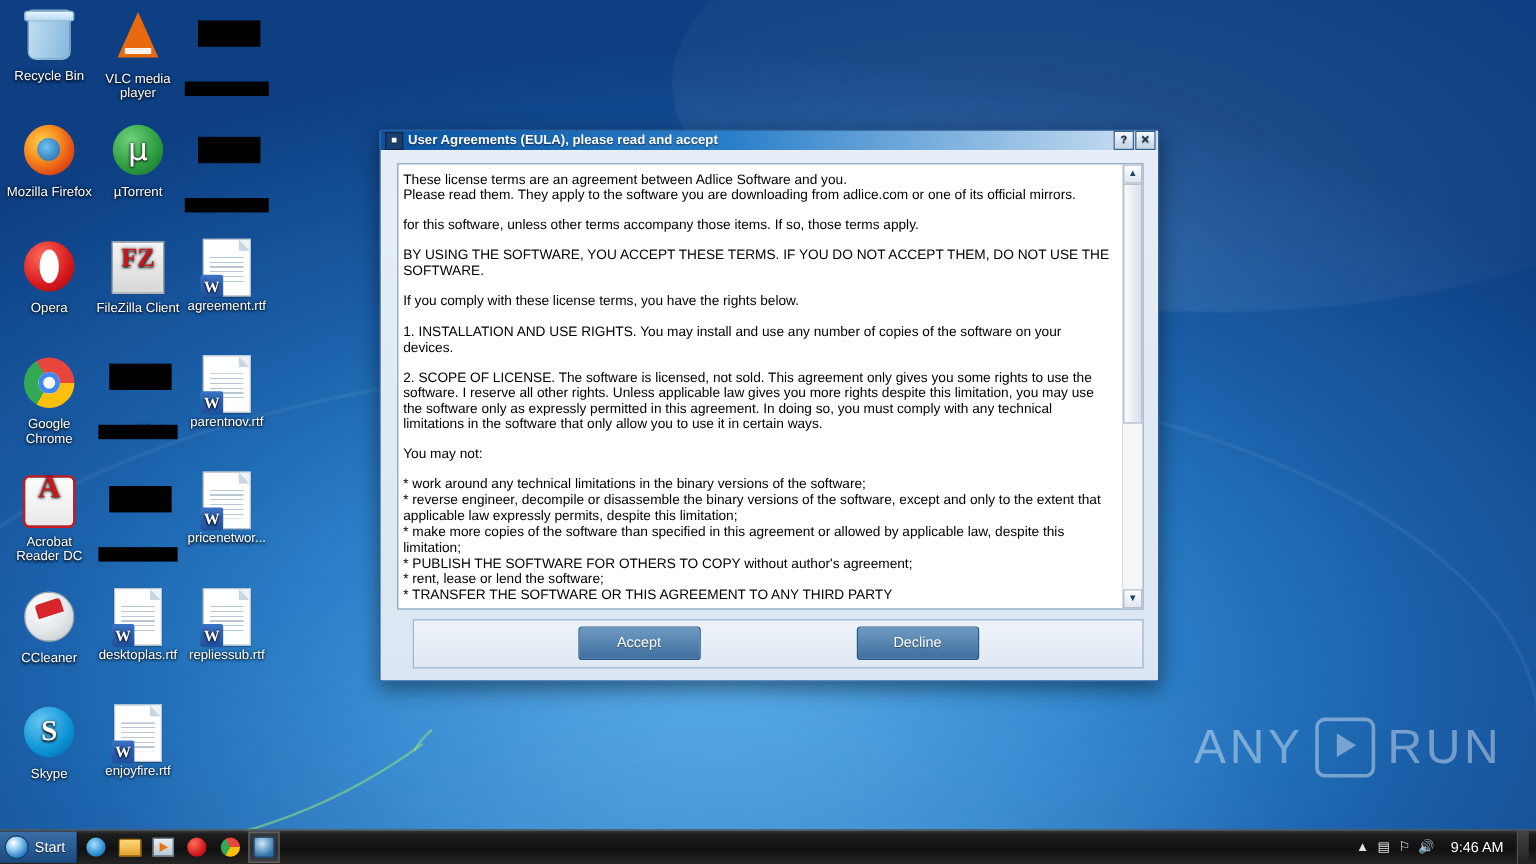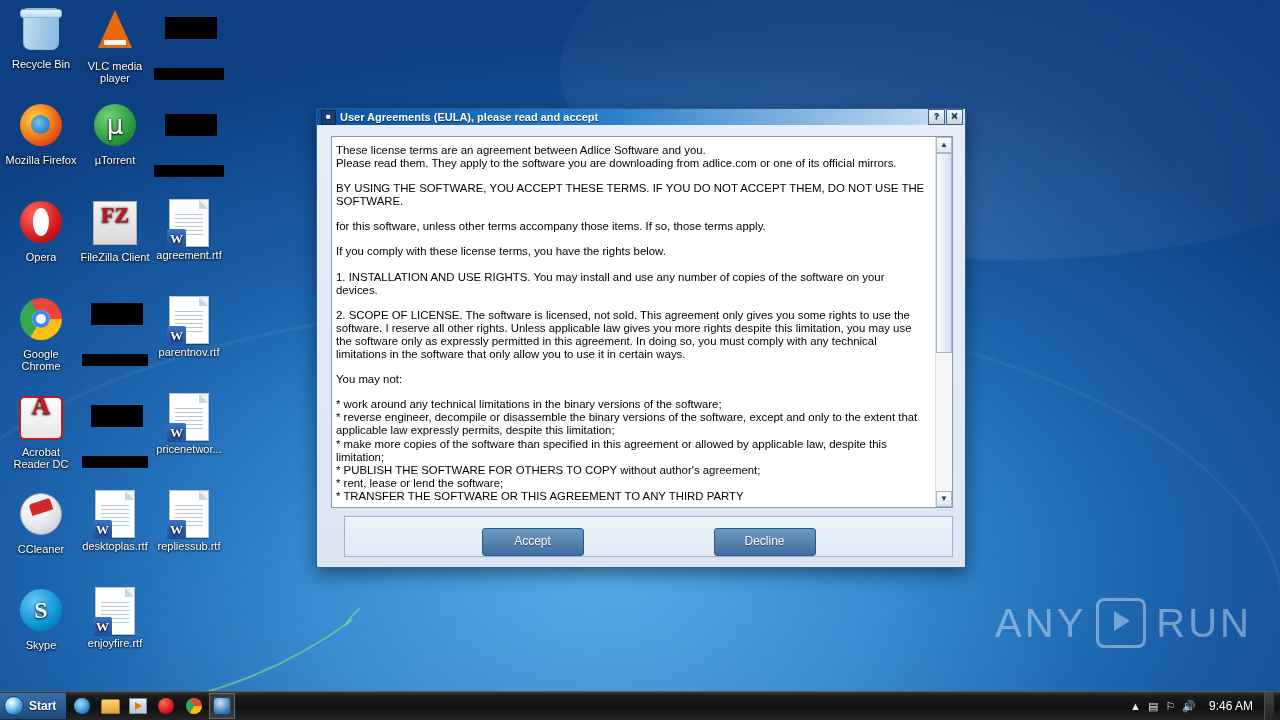--- a/index.html
+++ b/index.html
@@ -431,21 +431,21 @@
     border: 1px solid #a9b7c6;
     box-sizing: border-box;
   }
 
   #eula-footer {
     height: 52px;
     margin: 8px 12px 10px 27px;
     background: linear-gradient(#eef3f9, #e0e9f3);
     border: 1px solid #9fb4cb;
     display: flex;
-    align-items: flex-end;
+    align-items: center;
     justify-content: center;
     gap: 130px;
   }
   .eula-btn {
     width: 100px;
     height: 26px;
     background: linear-gradient(#6e99c1, #3f6f9f);
     border: 1px solid #2c5party;
     border: 1px solid #2c5a88;
     border-radius: 3px;
@@ -470,21 +470,21 @@
   }
   #start-button {
     display: flex;
     align-items: center;
     height: 26px;
     padding: 0 10px 0 4px;
     background: linear-gradient(#3b6ea8, #1b4a7e);
     border-right: 1px solid #0c1c2c;
     color: #ffffff;
     font-size: 12px;
-    font-weight: bold;
+    font-weight: normal;
     text-shadow: 0 1px 1px rgba(0,0,0,0.7);
     cursor: default;
   }
   .start-orb {
     width: 18px; height: 18px;
     border-radius: 50%;
     background: radial-gradient(circle at 35% 30%, #ffffff 0%, #9fd4f5 30%, #2d83c8 70%, #114f87 100%);
     margin-right: 5px;
     border: 1px solid #0e3f6e;
   }
@@ -718,22 +718,22 @@
       <span id="eula-title-text">User Agreements (EULA), please read and accept</span>
       <span class="tb-btn">?</span>
       <span class="tb-btn">✕</span>
     </div>
 
     <div id="eula-body">
       <div id="eula-textwrap">
         <div id="eula-text">
           <p class="blk">These license terms are an agreement between Adlice Software and you.</p>
           <p style="margin-bottom:12px;">Please read them.  They apply to the software you are downloading from adlice.com or one of its official mirrors.</p>
+          <p>for this software, unless other terms accompany those items.  If so, those terms apply.</p>
           <p>BY USING THE SOFTWARE, YOU ACCEPT THESE TERMS.  IF YOU DO NOT ACCEPT THEM, DO NOT USE THE SOFTWARE.</p>
-          <p>for this software, unless other terms accompany those items.  If so, those terms apply.</p>
           <p>If you comply with these license terms, you have the rights below.</p>
           <p>1. INSTALLATION AND USE RIGHTS.  You may install and use any number of copies of the software on your devices.</p>
           <p>2. SCOPE OF LICENSE.  The software is licensed, not sold. This agreement only gives you some rights to use the software. I reserve all other rights.  Unless applicable law gives you more rights despite this limitation, you may use the software only as expressly permitted in this agreement.  In doing so, you must comply with any technical limitations in the software that only allow you to use it in certain ways.</p>
           <p>You may not:</p>
           <div id="license-bullets">
               <p class="blk">* work around any technical limitations in the binary versions of the software;</p>
               <p class="blk">* reverse engineer, decompile or disassemble the binary versions of the software, except and only to the extent that applicable law expressly permits, despite this limitation;</p>
               <p class="blk">* make more copies of the software than specified in this agreement or allowed by applicable law, despite this limitation;</p>
               <p class="blk">* PUBLISH THE SOFTWARE FOR OTHERS TO COPY without author's agreement;</p>
               <p class="blk">* rent, lease or lend the software;</p>

